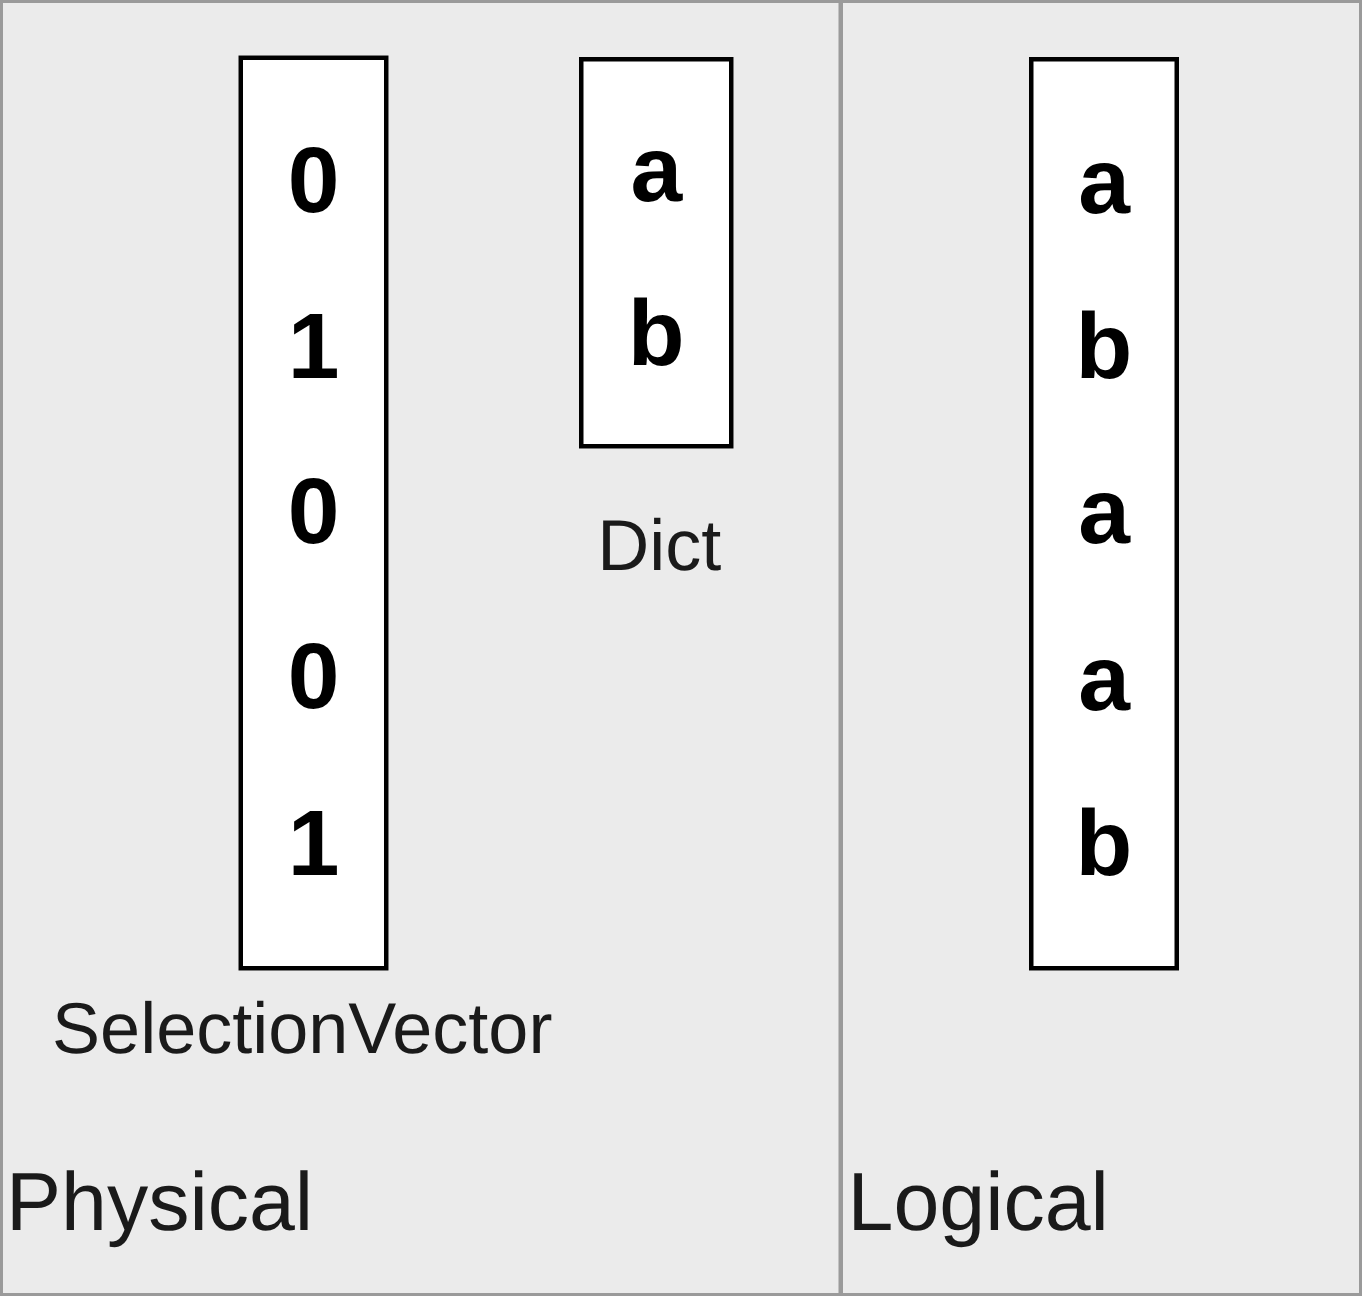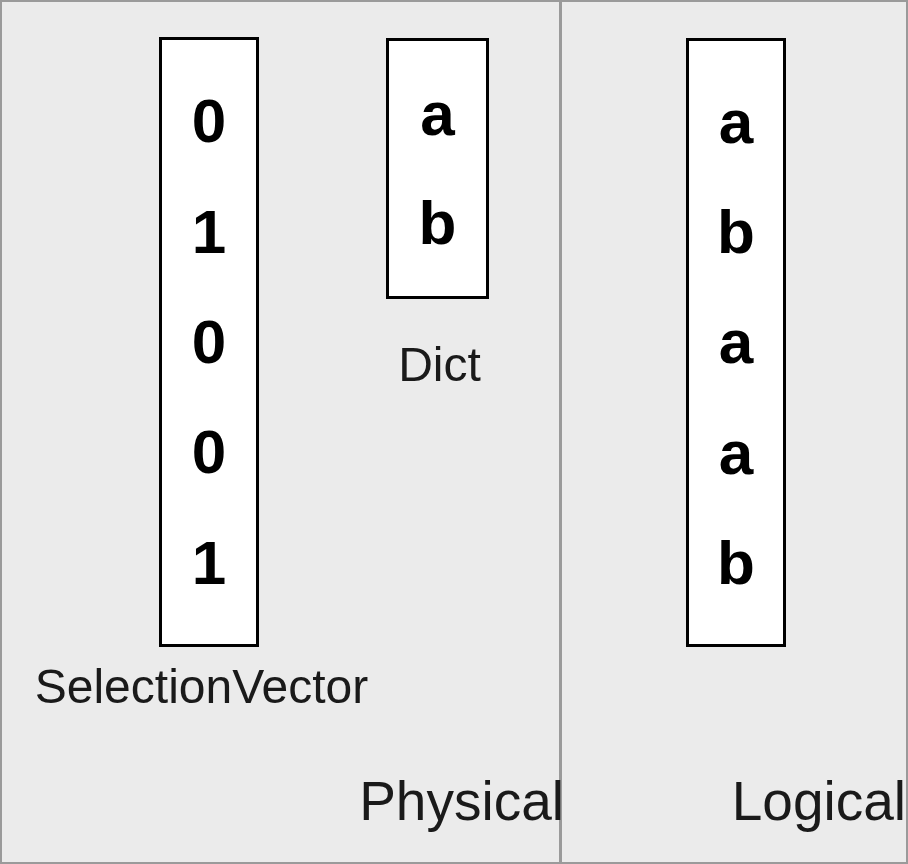--- a/index.html
+++ b/index.html
@@ -33,21 +33,21 @@
     border-right: 3px solid #9a9a9a;
   }
   #panel-logical {
     left: 563px;
     width: 341px;
   }
 
   
   .panel-caption {
     position: absolute;
-    text-align: right;
+    text-align: left;
     font-family: "Liberation Sans", sans-serif;
     font-weight: 400;
     font-size: 55px;
     line-height: 62px;
     color: #1a1a1a;
     letter-spacing: 0px;
     white-space: nowrap;
   }
   #caption-physical {
     left: 0;

